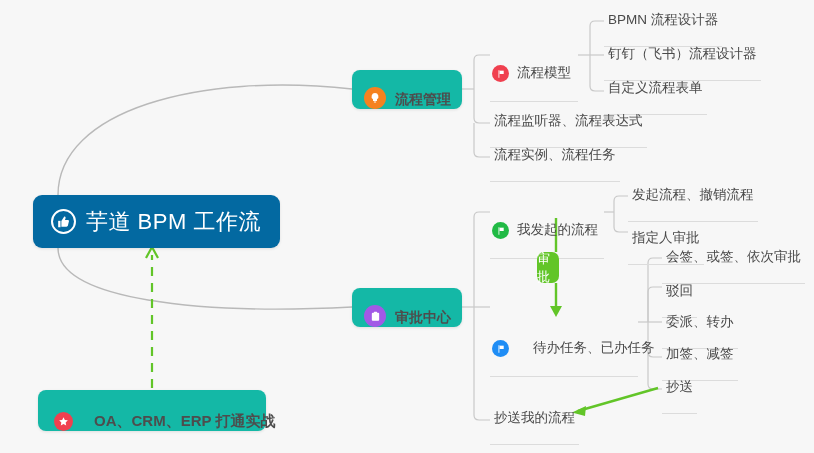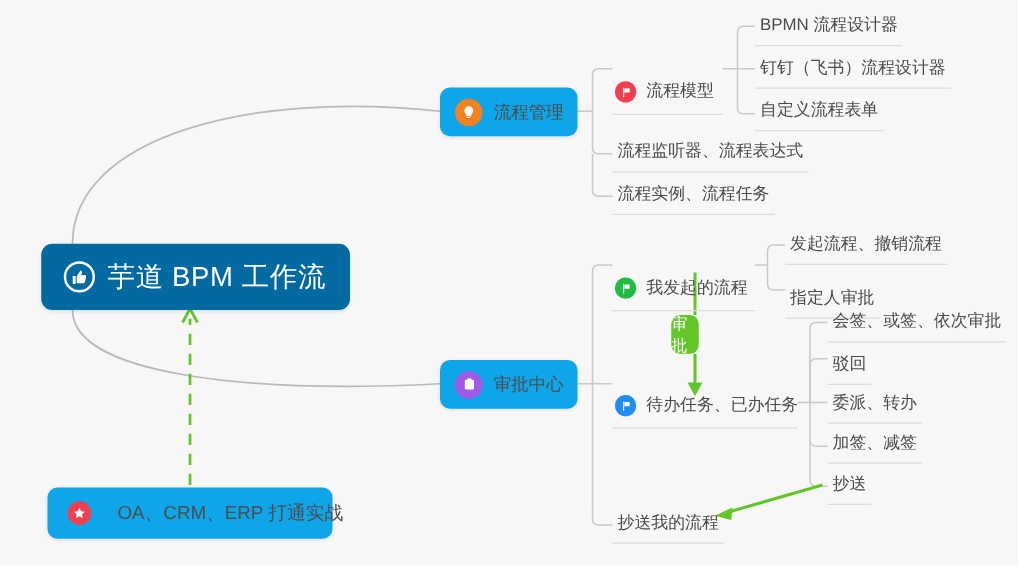--- a/index.html
+++ b/index.html
@@ -45,26 +45,27 @@
     color: #ffffff;
     font-size: 22px;
     letter-spacing: 0.5px;
     margin-left: 10px;
     white-space: nowrap;
   }
 
   
   .card {
     position: absolute;
-    background: #0ea5e9;
+    background: #14b8a6;
     border-radius: 8px;
     box-shadow: 0 1px 3px rgba(0,0,0,0.10);
     display: flex;
-    align-items: center;
-    box-sizing: border-box;
+    align-items: flex-end;
+    box-sizing: border-box;
+    font-weight: bold;
   }
   .card-label {
     color: #4d4d4d;
     font-size: 14px;
     margin-left: 9px;
     white-space: nowrap;
   }
   #branch-process {
     left: 352px;
     top: 70px;
@@ -91,21 +92,21 @@
     font-size: 15px;
   }
 
   
   .leaf {
     position: absolute;
     color: #4a4a4a;
     font-size: 13.5px;
     white-space: nowrap;
     border-bottom: 1px solid #dcdcdc;
-    padding: 0 4px 9px 4px;
+    padding: 0 4px 19px 4px;
     box-sizing: border-box;
     line-height: 15px;
   }
   .leaf.withicon {
     display: flex;
     align-items: flex-start;
     padding-left: 2px;
     margin-top: 20px;
   }
   .leaf.withicon .leaf-text {
@@ -258,21 +259,21 @@
       <svg width="10" height="10" viewBox="0 0 24 24" fill="#ffffff">
         <path d="M6 3h2v18H6z"></path>
           <path d="M8.5 4h10v8h-10z"></path>
       </svg>
     </span>
     <span class="leaf-text">我发起的流程</span>
   </div>
   <div class="leaf" style="left:628px; top:187px;">发起流程、撤销流程</div>
   <div class="leaf" style="left:628px; top:230px;">指定人审批</div>
 
-  <div class="leaf withicon" style="left:490px; top:296px; width:148px;">
+  <div class="leaf withicon" style="left:490px; top:320px; width:148px;gap:16px;">
     <span class="badge" style="background:#1f8df5">
       <svg width="10" height="10" viewBox="0 0 24 24" fill="#ffffff">
         <path d="M6 3h2v18H6z"></path>
           <path d="M8.5 4h10v8h-10z"></path>
       </svg>
     </span>
     <span class="leaf-text">待办任务、已办任务</span>
   </div>
 
   <div class="leaf" style="left:662px; top:249px;">会签、或签、依次审批</div>

